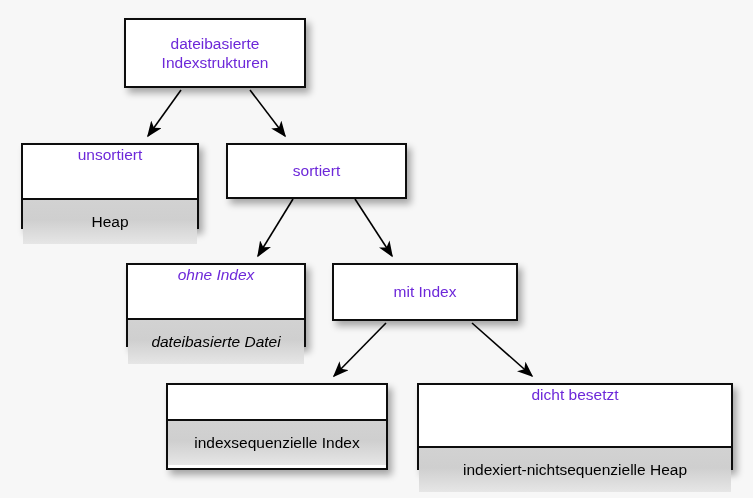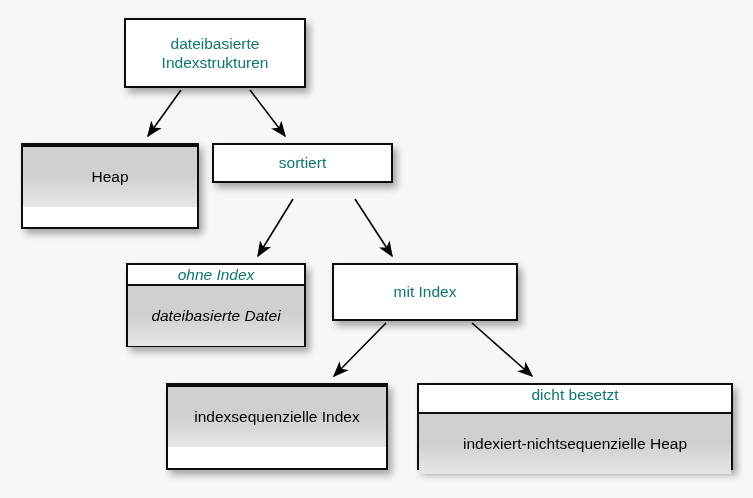--- a/index.html
+++ b/index.html
@@ -36,44 +36,45 @@
     display: flex;
     flex-direction: column;
     z-index: 2;
   }
   .node-title {
     flex: 1 1 auto;
     display: flex;
     align-items: center;
     justify-content: center;
     background: #ffffff;
-    color: #0f766e;
+    color: #6d28d9;
     font-size: 15.5px;
     line-height: 1.25;
     text-align: center;
     padding: 0 6px;
     white-space: pre-line;
   }
   .node-sub {
     flex: 0 0 auto;
     display: flex;
     align-items: center;
     justify-content: center;
     border-top: 2px solid #0d0d0d;
     background: linear-gradient(to bottom, #d2d2d2 0%, #cfcfcf 45%, #e6e6e6 100%);
     color: #000000;
     font-size: 15.5px;
     text-align: center;
-    padding: 12px 6px;
+    padding: 4px 6px;
     white-space: nowrap;
+    margin-top: 34px;
   }
   
   #node-root        { left:124px; top:18px;  width:182px; height:70px; }
   #node-unsortiert  { left:21px;  top:143px; width:178px; height:86px; }
-  #node-sortiert    { left:212px; top:143px; width:181px; height:40px; }
+  #node-sortiert    { left:226px; top:143px; width:181px; height:56px; }
   #node-ohne-index  { left:126px; top:263px; width:180px; height:84px;font-style:italic; }
   #node-mit-index   { left:332px; top:263px; width:186px; height:58px; }
   #node-duenn       { left:166px; top:383px; width:222px; height:87px; }
   #node-dicht       { left:417px; top:383px; width:316px; height:87px;gap:8px; }
 
   #node-unsortiert .node-sub,
   #node-ohne-index .node-sub,
   #node-duenn .node-sub,
   #node-dicht .node-sub { height: 36px; }
 </style>
@@ -101,20 +102,21 @@
 
     <line x1="472" y1="323" x2="532" y2="376" stroke="#000000" stroke-width="1.6" marker-end="url(#arrowhead)"></line>
   </svg>
 
   <div class="node" id="node-root">
     <div class="node-title">dateibasierte
 Indexstrukturen</div>
   </div>
 
   <div class="node" id="node-unsortiert">
+    <div class="node-title">unsortiert</div>
     <div class="node-sub">Heap</div>
   </div>
 
   <div class="node" id="node-sortiert">
     <div class="node-title">sortiert</div>
   </div>
 
   <div class="node" id="node-ohne-index">
     <div class="node-title">ohne Index</div>
     <div class="node-sub">dateibasierte Datei</div>

